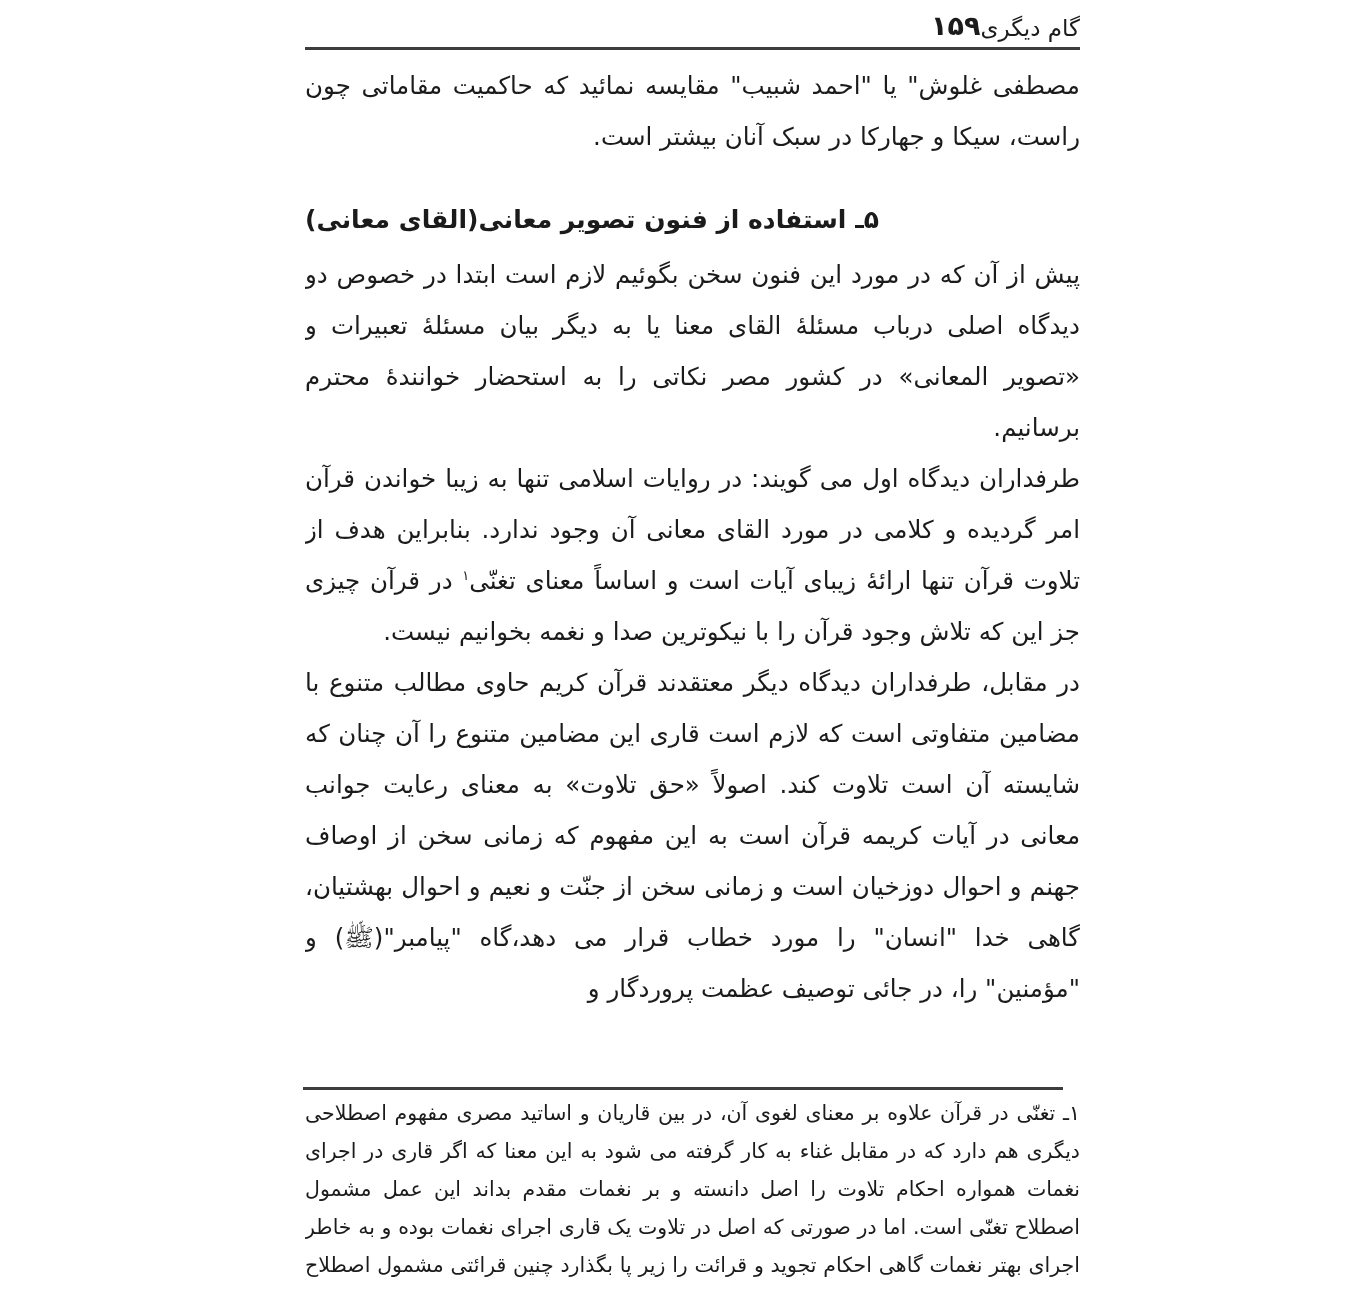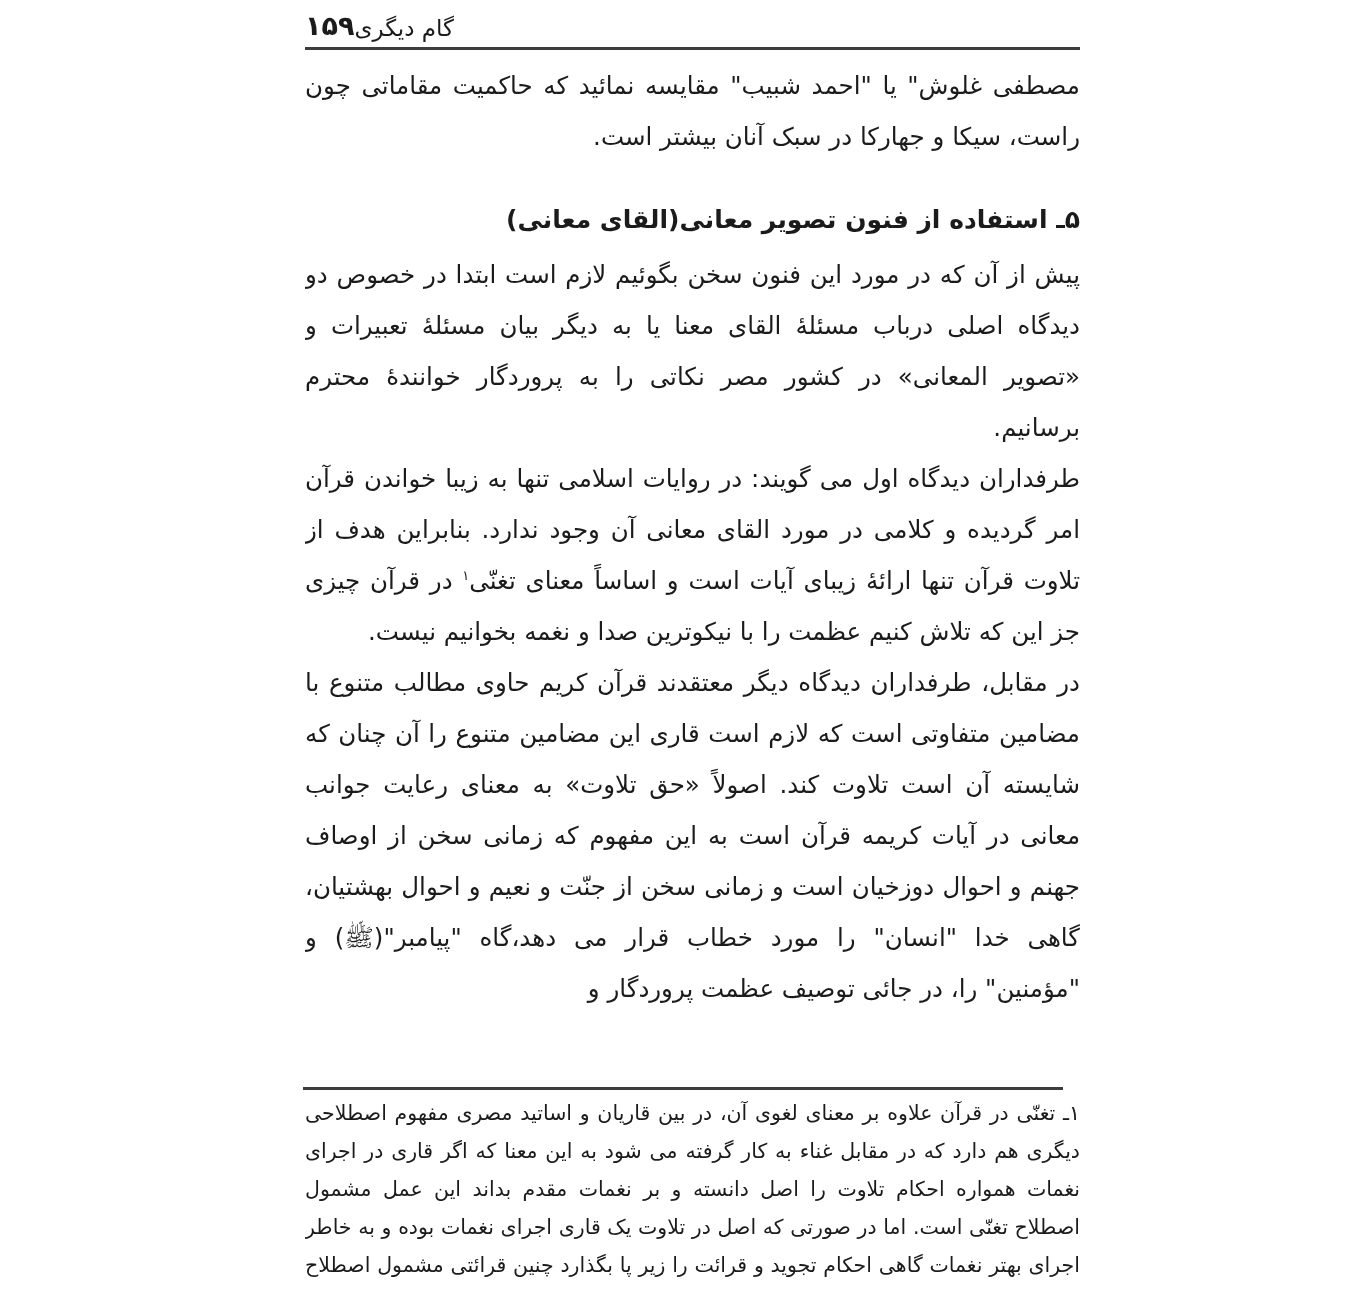--- a/index.html
+++ b/index.html
@@ -9,21 +9,21 @@
     height: 1290px;
     background: #ffffff;
     overflow: hidden;
     font-family: "DejaVu Sans", sans-serif;
     color: #1b1b1b;
   }
   .header {
     position: absolute;
     left: 305px; top: 10px; width: 775px;
     display: flex;
-    justify-content: flex-start;
+    justify-content: flex-end;
     align-items: flex-end;
     direction: ltr;
   }
   .page-num  { font-size: 27px; font-weight: bold; letter-spacing: 1px; }
   .running-head { font-size: 23px; direction: rtl; }
   .header-rule {
     position: absolute;
     left: 305px; top: 47px; width: 775px; height: 3px;
     background: #3d3d3d;
   }
@@ -33,21 +33,21 @@
     overflow: hidden;
     direction: rtl;
     text-align: justify;
     font-size: 24.5px;
     line-height: 51px;
   }
   .body-text p { margin: 0; padding: 0; }
   .section-heading {
     font-size: 25px;
     font-weight: bold;
-    text-align: right;
+    text-align: left;
     margin: 32px 0 4px 0;
     padding: 0;
   }
   sup.fn {
     font-size: 13px;
     line-height: 0;
     vertical-align: super;
   }
   .footnote-rule {
     position: absolute;
@@ -72,22 +72,22 @@
   <div class="header">
     <span class="page-num">۱۵۹</span>
     <span class="running-head">گام دیگری</span>
   </div>
 
   <div class="header-rule"></div>
 
   <div class="body-text">
     <p>مصطفی غلوش" یا "احمد شبیب" مقایسه نمائید که حاکمیت مقاماتی چون راست، سیکا و جهارکا در سبک آنان بیشتر است.</p>
     <h2 class="section-heading">۵ـ استفاده از فنون تصویر معانی(القای معانی)</h2>
-    <p>پیش از آن که در مورد این فنون سخن بگوئیم لازم است ابتدا در خصوص دو دیدگاه اصلی درباب مسئلهٔ القای معنا یا به دیگر بیان مسئلهٔ تعبیرات و «تصویر المعانی» در کشور مصر نکاتی را به پروردگار خوانندهٔ محترم برسانیم.</p>
-    <p><span>طرفداران دیدگاه اول می گویند: در روایات اسلامی تنها به زیبا خواندن قرآن امر گردیده و کلامی در مورد القای معانی آن وجود ندارد. بنابراین هدف از تلاوت قرآن تنها ارائهٔ زیبای آیات است و اساساً معنای تغنّی</span><sup class="fn">۱</sup><span> در قرآن چیزی جز این که تلاش کنیم عظمت را با نیکوترین صدا و نغمه بخوانیم نیست.</span></p>
+    <p>پیش از آن که در مورد این فنون سخن بگوئیم لازم است ابتدا در خصوص دو دیدگاه اصلی درباب مسئلهٔ القای معنا یا به دیگر بیان مسئلهٔ تعبیرات و «تصویر المعانی» در کشور مصر نکاتی را به استحضار خوانندهٔ محترم برسانیم.</p>
+    <p><span>طرفداران دیدگاه اول می گویند: در روایات اسلامی تنها به زیبا خواندن قرآن امر گردیده و کلامی در مورد القای معانی آن وجود ندارد. بنابراین هدف از تلاوت قرآن تنها ارائهٔ زیبای آیات است و اساساً معنای تغنّی</span><sup class="fn">۱</sup><span> در قرآن چیزی جز این که تلاش وجود قرآن را با نیکوترین صدا و نغمه بخوانیم نیست.</span></p>
     <p>در مقابل، طرفداران دیدگاه دیگر معتقدند قرآن کریم حاوی مطالب متنوع با مضامین متفاوتی است که لازم است قاری این مضامین متنوع را آن چنان که شایسته آن است تلاوت کند. اصولاً «حق تلاوت» به معنای رعایت جوانب معانی در آیات کریمه قرآن است به این مفهوم که زمانی سخن از اوصاف جهنم و احوال دوزخیان است و زمانی سخن از جنّت و نعیم و احوال بهشتیان، گاهی خدا "انسان" را مورد خطاب قرار می دهد،گاه "پیامبر"(ﷺ) و "مؤمنین" را، در جائی توصیف عظمت پروردگار و</p>
   </div>
 
   <div class="footnote-rule"></div>
 
   <div class="footnote">۱ـ تغنّی در قرآن علاوه بر معنای لغوی آن، در بین قاریان و اساتید مصری مفهوم اصطلاحی دیگری هم دارد که در مقابل غناء به کار گرفته می شود به این معنا که اگر قاری در اجرای نغمات همواره احکام تلاوت را اصل دانسته و بر نغمات مقدم بداند این عمل مشمول اصطلاح تغنّی است. اما در صورتی که اصل در تلاوت یک قاری اجرای نغمات بوده و به خاطر اجرای بهتر نغمات گاهی احکام تجوید و قرائت را زیر پا بگذارد چنین قرائتی مشمول اصطلاح غناء است.</div>
 
 </div>
 
 </body></html>

